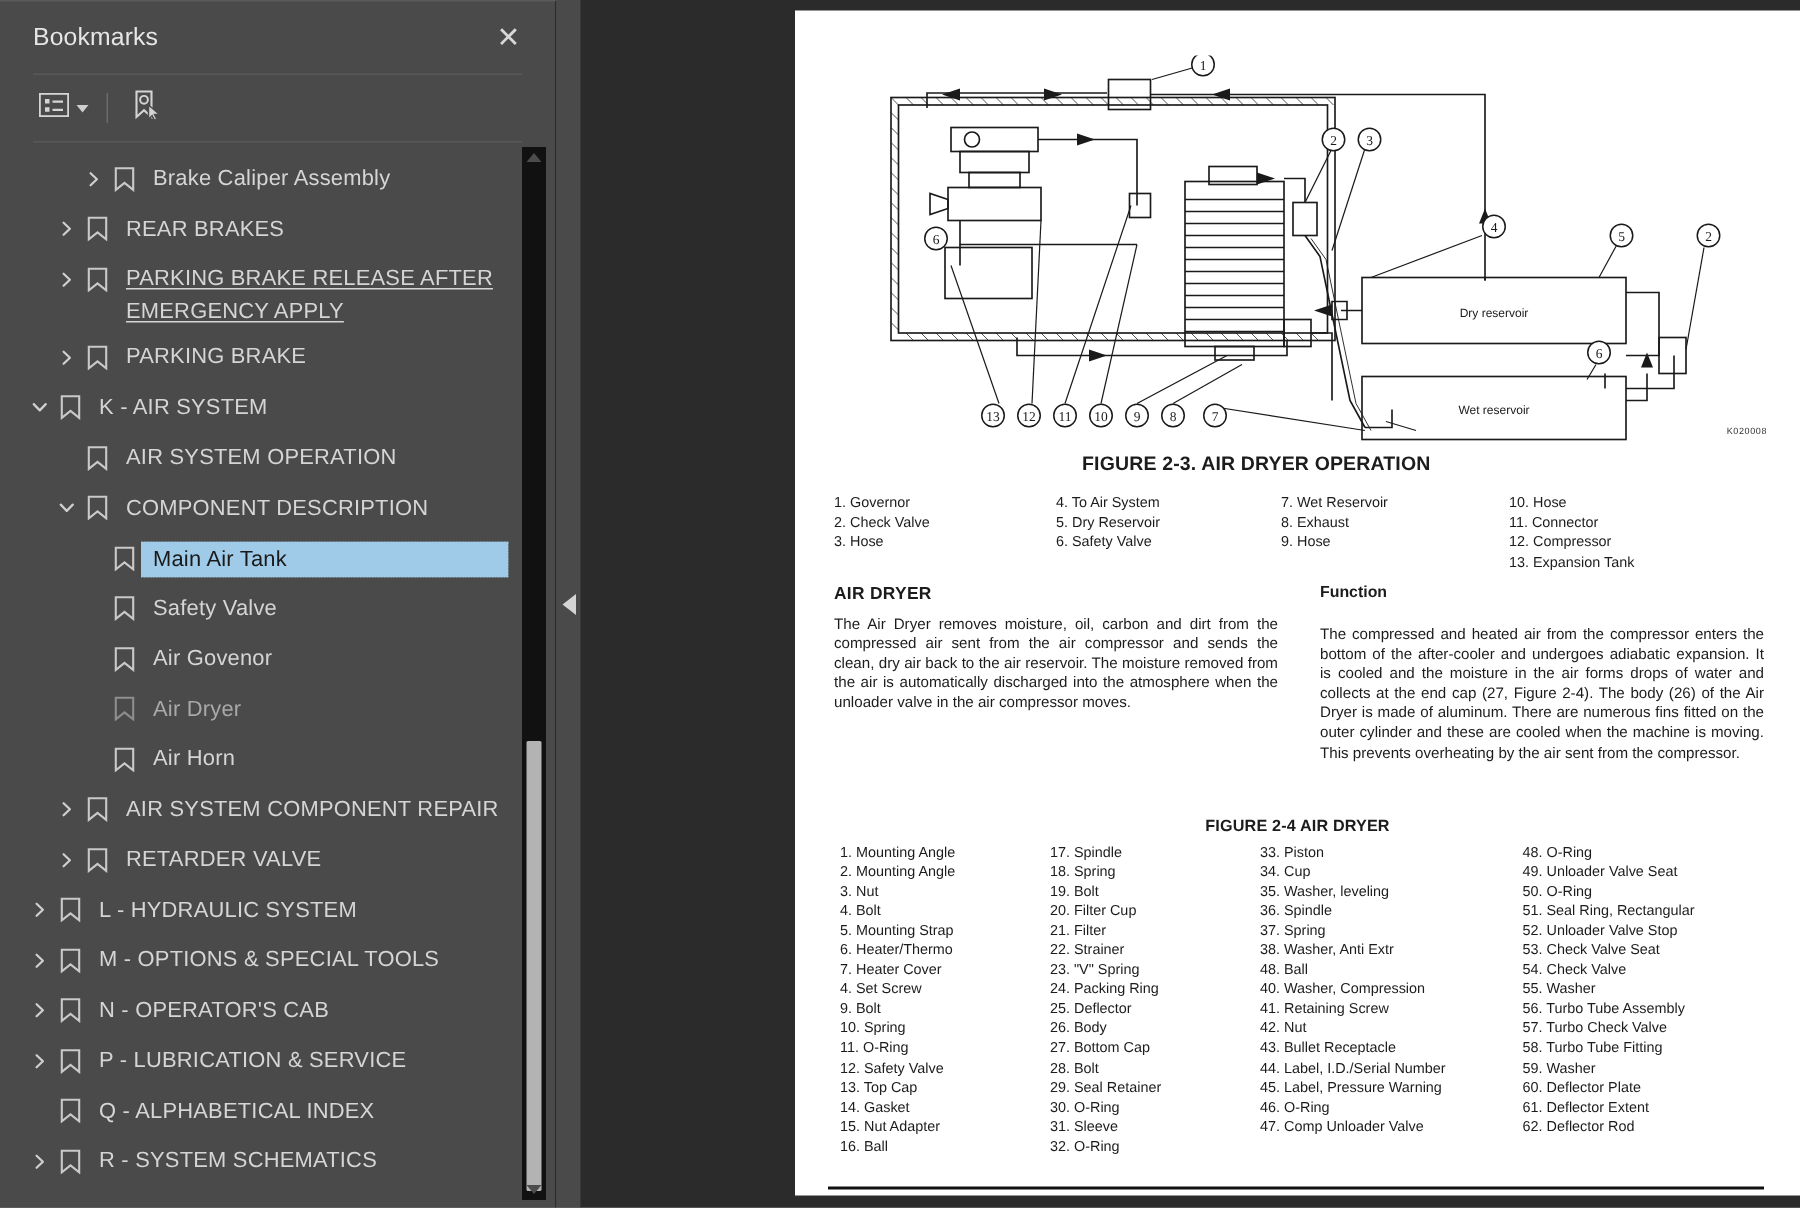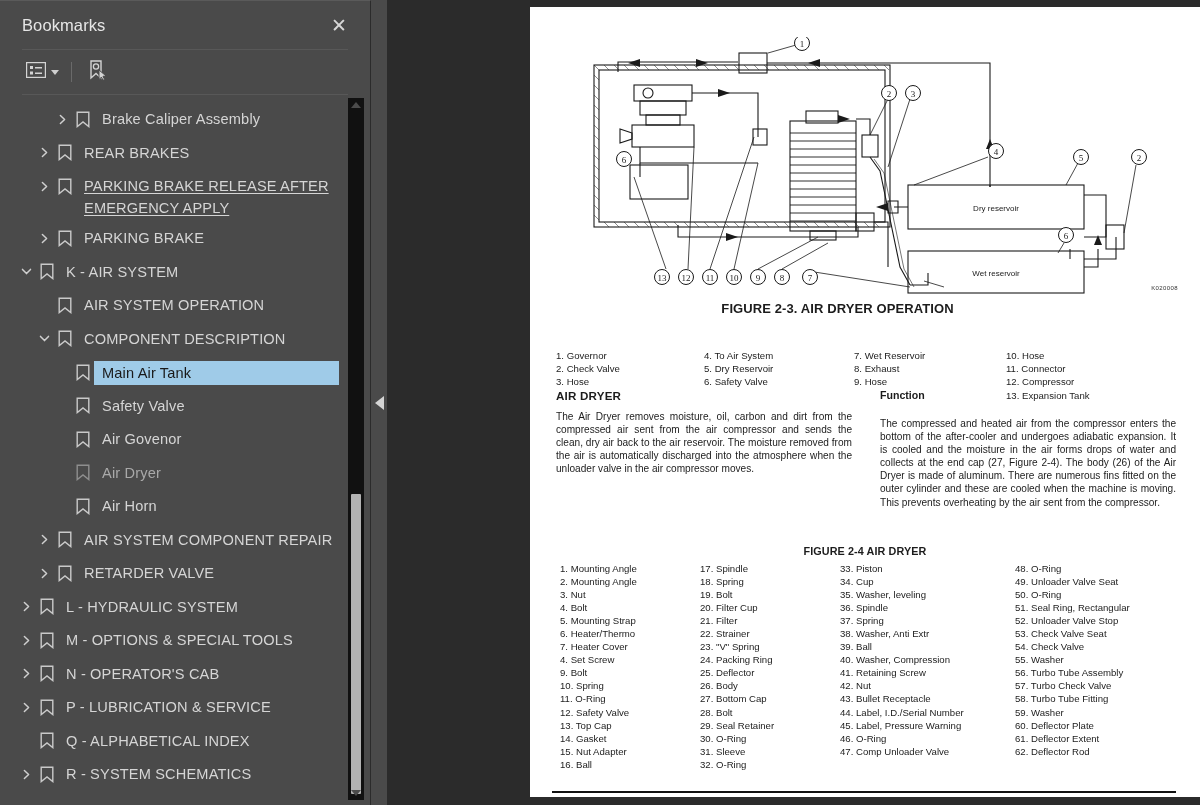--- a/index.html
+++ b/index.html
@@ -248,21 +248,20 @@
     letter-spacing: .4px;
     color: #333;
   }
 
   
   #legend-2-3 {
     position: absolute;
     left: 26px; top: 322px;
     width: 620px;
     display: flex;
-    margin-top: 20px;
   }
   #legend-2-3 .lcol {
     font-size: 9.6px;
     line-height: 13.2px;
   }
   .lc1 { width: 148px; }
   .lc2 { width: 150px; }
   .lc3 { width: 152px; }
   .lc4 { width: 160px; }
 
@@ -826,21 +825,21 @@
               <div class="nowrap">31. Sleeve</div>
               <div class="nowrap">32. O-Ring</div>
             </div>
           <div class="pcol pc3">
               <div class="nowrap">33. Piston</div>
               <div class="nowrap">34. Cup</div>
               <div class="nowrap">35. Washer, leveling</div>
               <div class="nowrap">36. Spindle</div>
               <div class="nowrap">37. Spring</div>
               <div class="nowrap">38. Washer, Anti Extr</div>
-              <div class="nowrap">39. Ball</div>
+              <div class="nowrap">48. Ball</div>
               <div class="nowrap">40. Washer, Compression</div>
               <div class="nowrap">41. Retaining Screw</div>
               <div class="nowrap">42. Nut</div>
               <div class="nowrap">43. Bullet Receptacle</div>
               <div class="nowrap">44. Label, I.D./Serial Number</div>
               <div class="nowrap">45. Label, Pressure Warning</div>
               <div class="nowrap">46. O-Ring</div>
               <div class="nowrap">47. Comp Unloader Valve</div>
             </div>
           <div class="pcol pc4">

